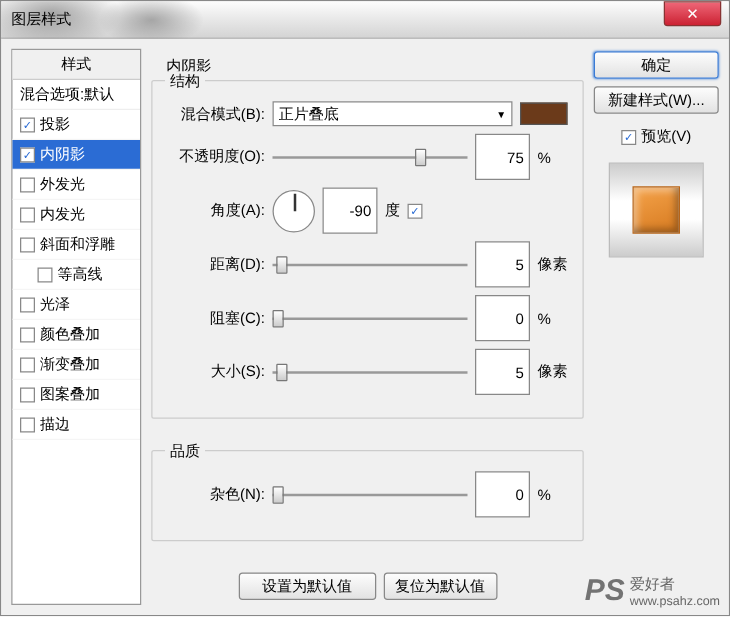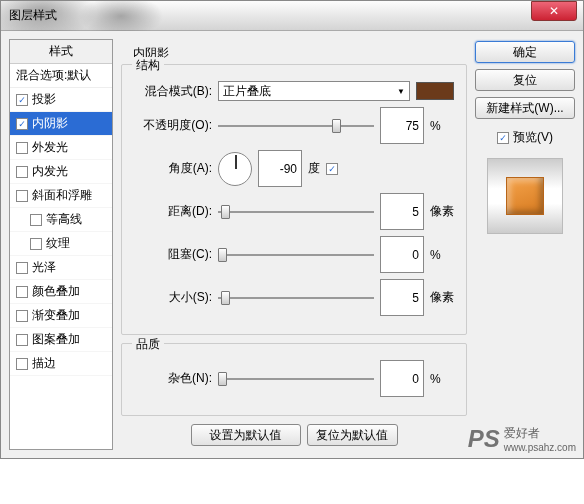--- a/index.html
+++ b/index.html
@@ -12,21 +12,21 @@
 .body{display:flex;padding:8px;gap:6px;background:#f0f0f0}
 .left-panel{width:104px;border:1px solid #999;background:#fff}
 .left-header{background:#f0f0f0;padding:3px 6px;border-bottom:1px solid #ccc;text-align:center}
 .left-sub{padding:3px 6px;border-bottom:1px solid #eee}
 .style-item{padding:3px 6px;display:flex;align-items:center;gap:4px;border-bottom:1px solid #f5f5f5}
 .style-item.selected{background:#2b6cd4;color:#fff}
 .cb{width:12px;height:12px;border:1px solid #888;background:#fff;display:inline-flex;align-items:center;justify-content:center;font-size:9px;color:#2b6cd4}
 .style-item.selected .cb{color:#2b6cd4;background:#fff}
 .center-panel{flex:1;padding:4px 2px}
 .section-title{margin:2px 0 2px 12px}
-.fieldset{border:1px solid #ccc;border-radius:2px;padding:10px 12px 12px;position:relative;margin-bottom:8px}
+.fieldset{border:1px solid #ccc;border-radius:2px;padding:10px 12px 12px;position:relative;margin-bottom:25px}
 .fieldset .legend{position:absolute;top:-8px;left:10px;background:#f0f0f0;padding:0 4px}
 .row{display:flex;align-items:center;margin:6px 0;gap:6px}
 .row-label{width:78px;text-align:right}
 .dropdown{flex:1;height:20px;border:1px solid #888;background:#fff;display:flex;align-items:center;padding:0 4px;position:relative}
 .dropdown::after{content:"▼";font-size:8px;position:absolute;right:4px}
 .swatch{width:38px;height:18px;border:1px solid #555}
 .slider{flex:1;height:16px;position:relative;display:flex;align-items:center}
 .slider-track{height:2px;background:#999;width:100%}
 .slider-thumb{position:absolute;width:9px;height:14px;background:linear-gradient(180deg,#fff,#ccc);border:1px solid #777;border-radius:1px;top:1px}
 .num-input{width:44px;height:37px;border:1px solid #888;background:#fff;text-align:right;padding:0 4px}
@@ -81,24 +81,20 @@
               <span>内发光</span>
             </div>
             <div class="style-item">
               <span class="cb"></span>
               <span>斜面和浮雕</span>
             </div>
             <div class="style-item" style="padding-left: 20px;">
               <span class="cb"></span>
               <span>等高线</span>
             </div>
-            <div class="style-item" style="padding-left: 20px;">
-              <span class="cb"></span>
-              <span>纹理</span>
-            </div>
             <div class="style-item">
               <span class="cb"></span>
               <span>光泽</span>
             </div>
             <div class="style-item">
               <span class="cb"></span>
               <span>颜色叠加</span>
             </div>
             <div class="style-item">
               <span class="cb"></span>
@@ -199,23 +195,20 @@
             </div>
         <div class="btn" style="width:91px">
               <span>复位为默认值</span>
             </div>
       </div>
     </div>
 
     <div class="right-panel">
       <div class="btn default">
             <span>确定</span>
-          </div>
-      <div class="btn">
-            <span>复位</span>
           </div>
       <div class="btn">
             <span>新建样式(W)...</span>
           </div>
       <div class="preview-row">
         <span class="cb">✓</span>
         <span>预览(V)</span>
       </div>
       <div class="preview-box">
         <div class="preview-cube"></div>

